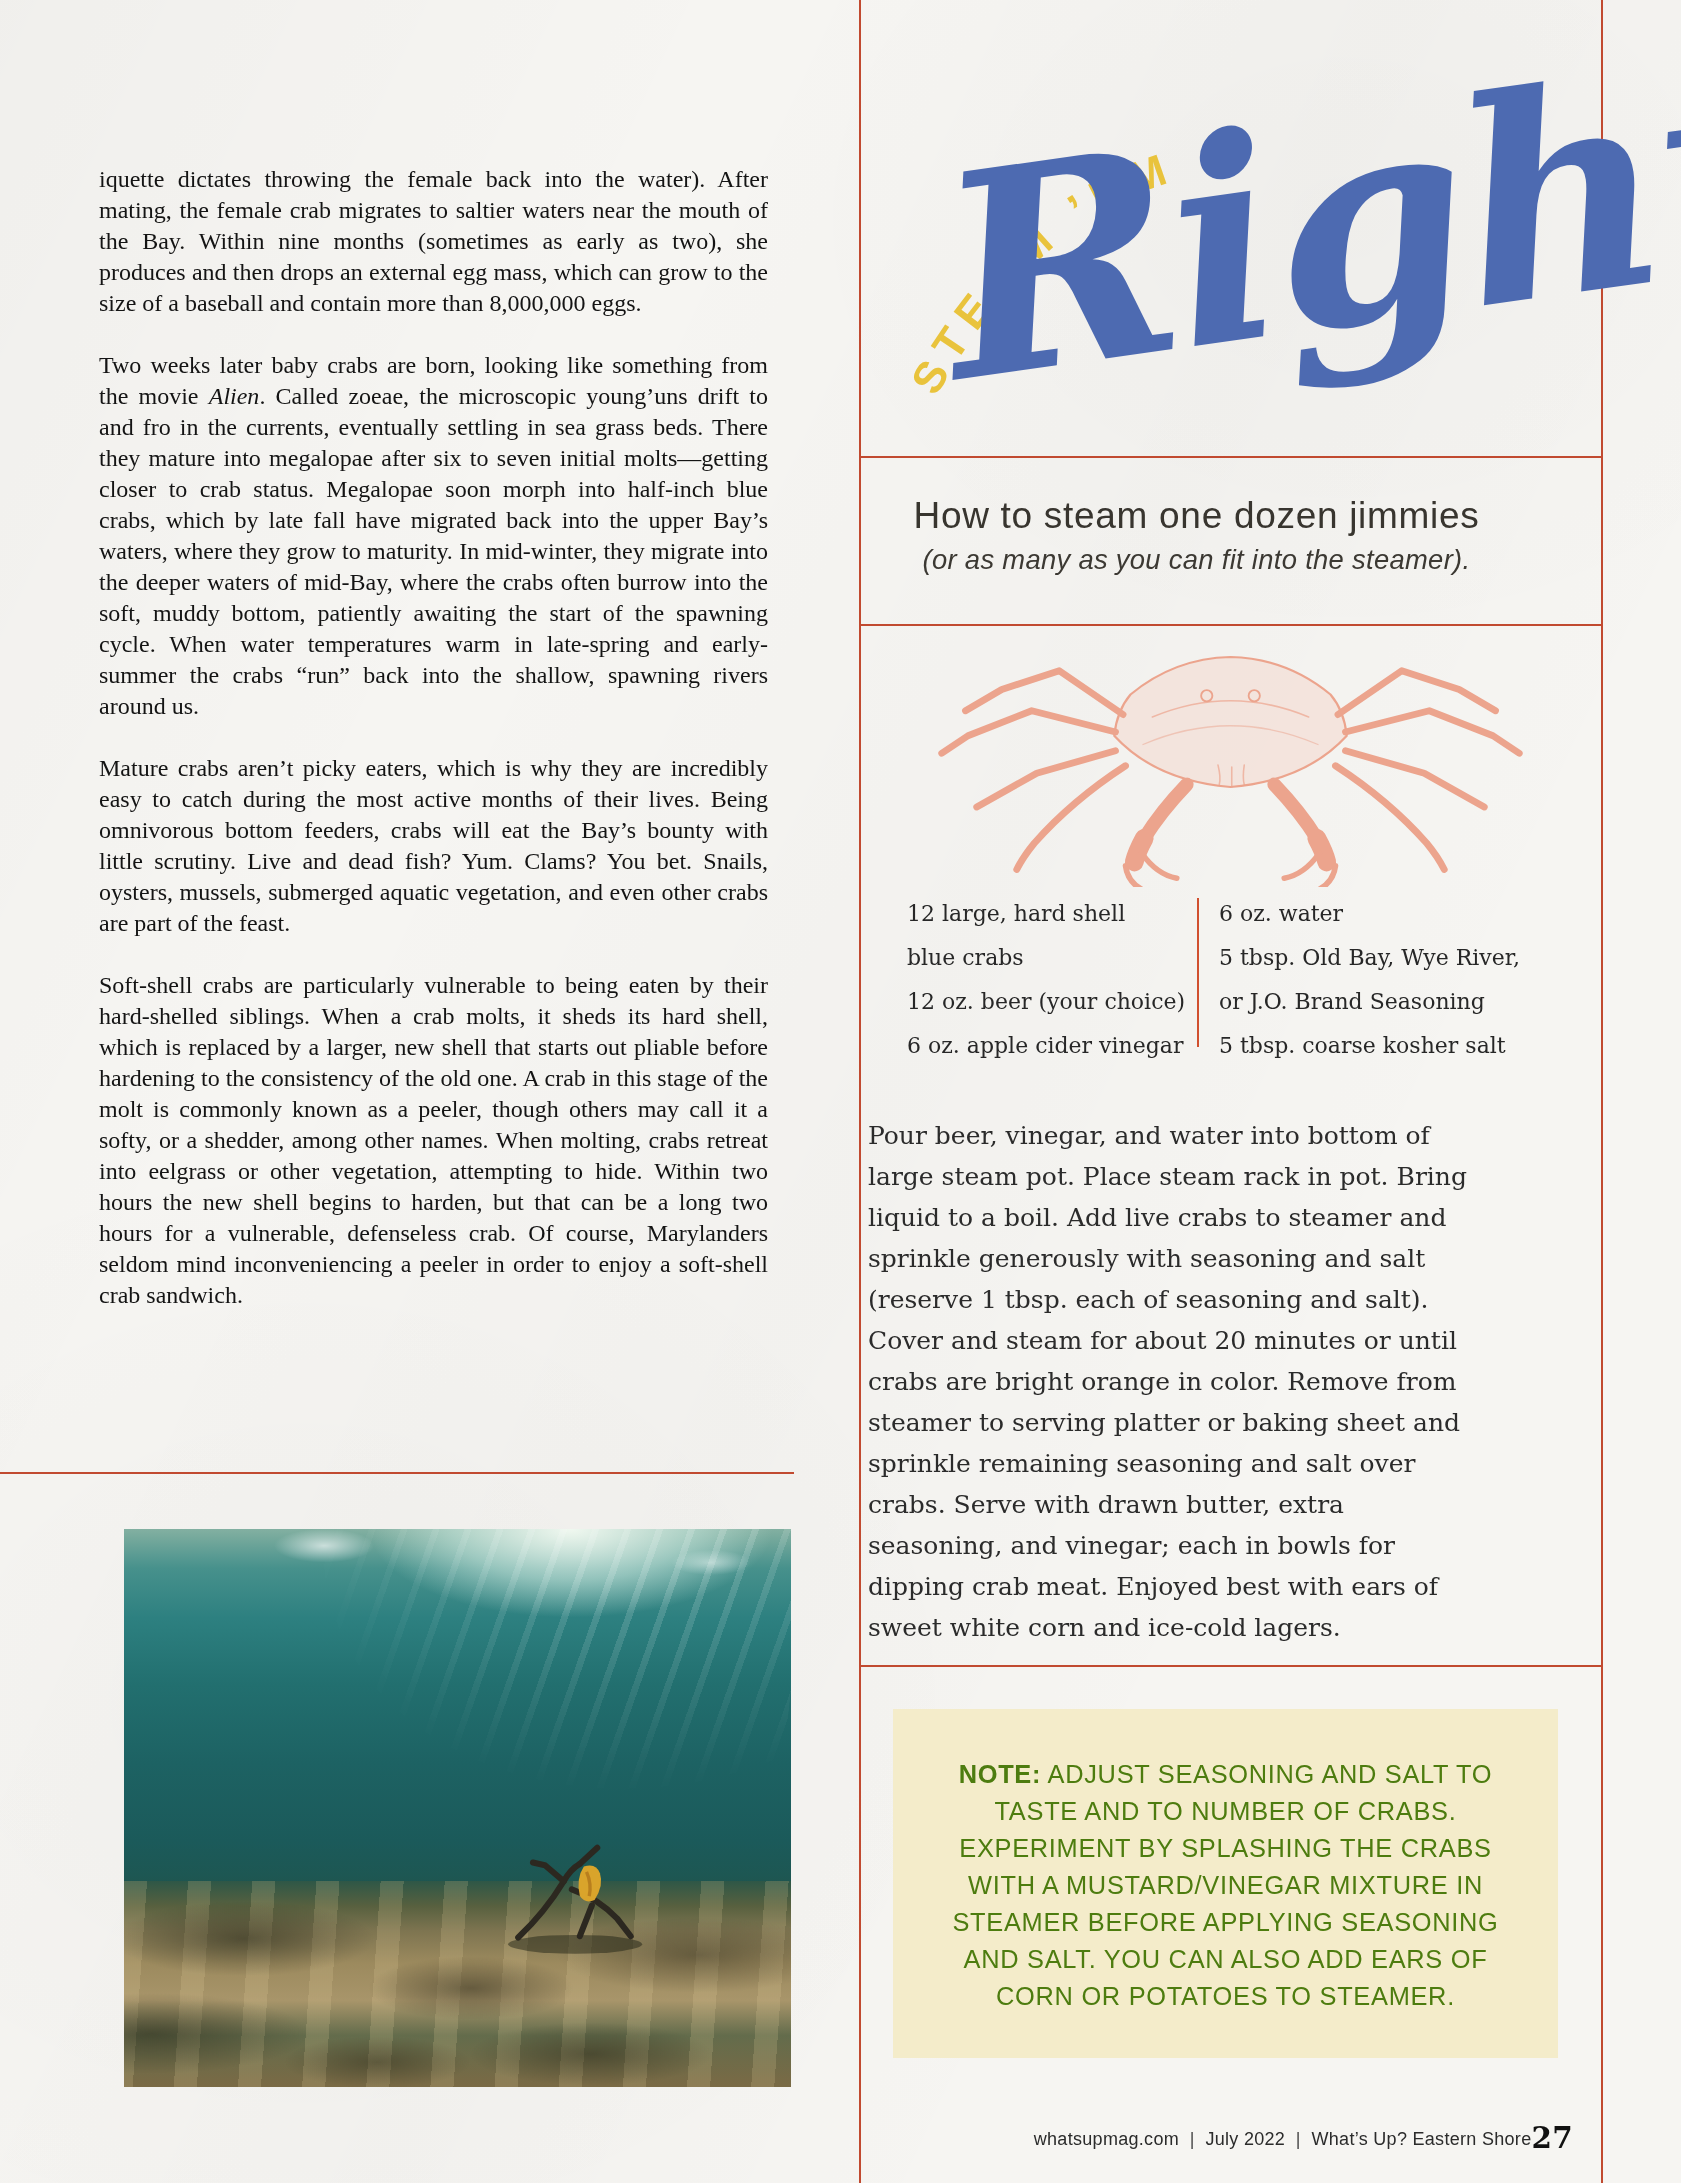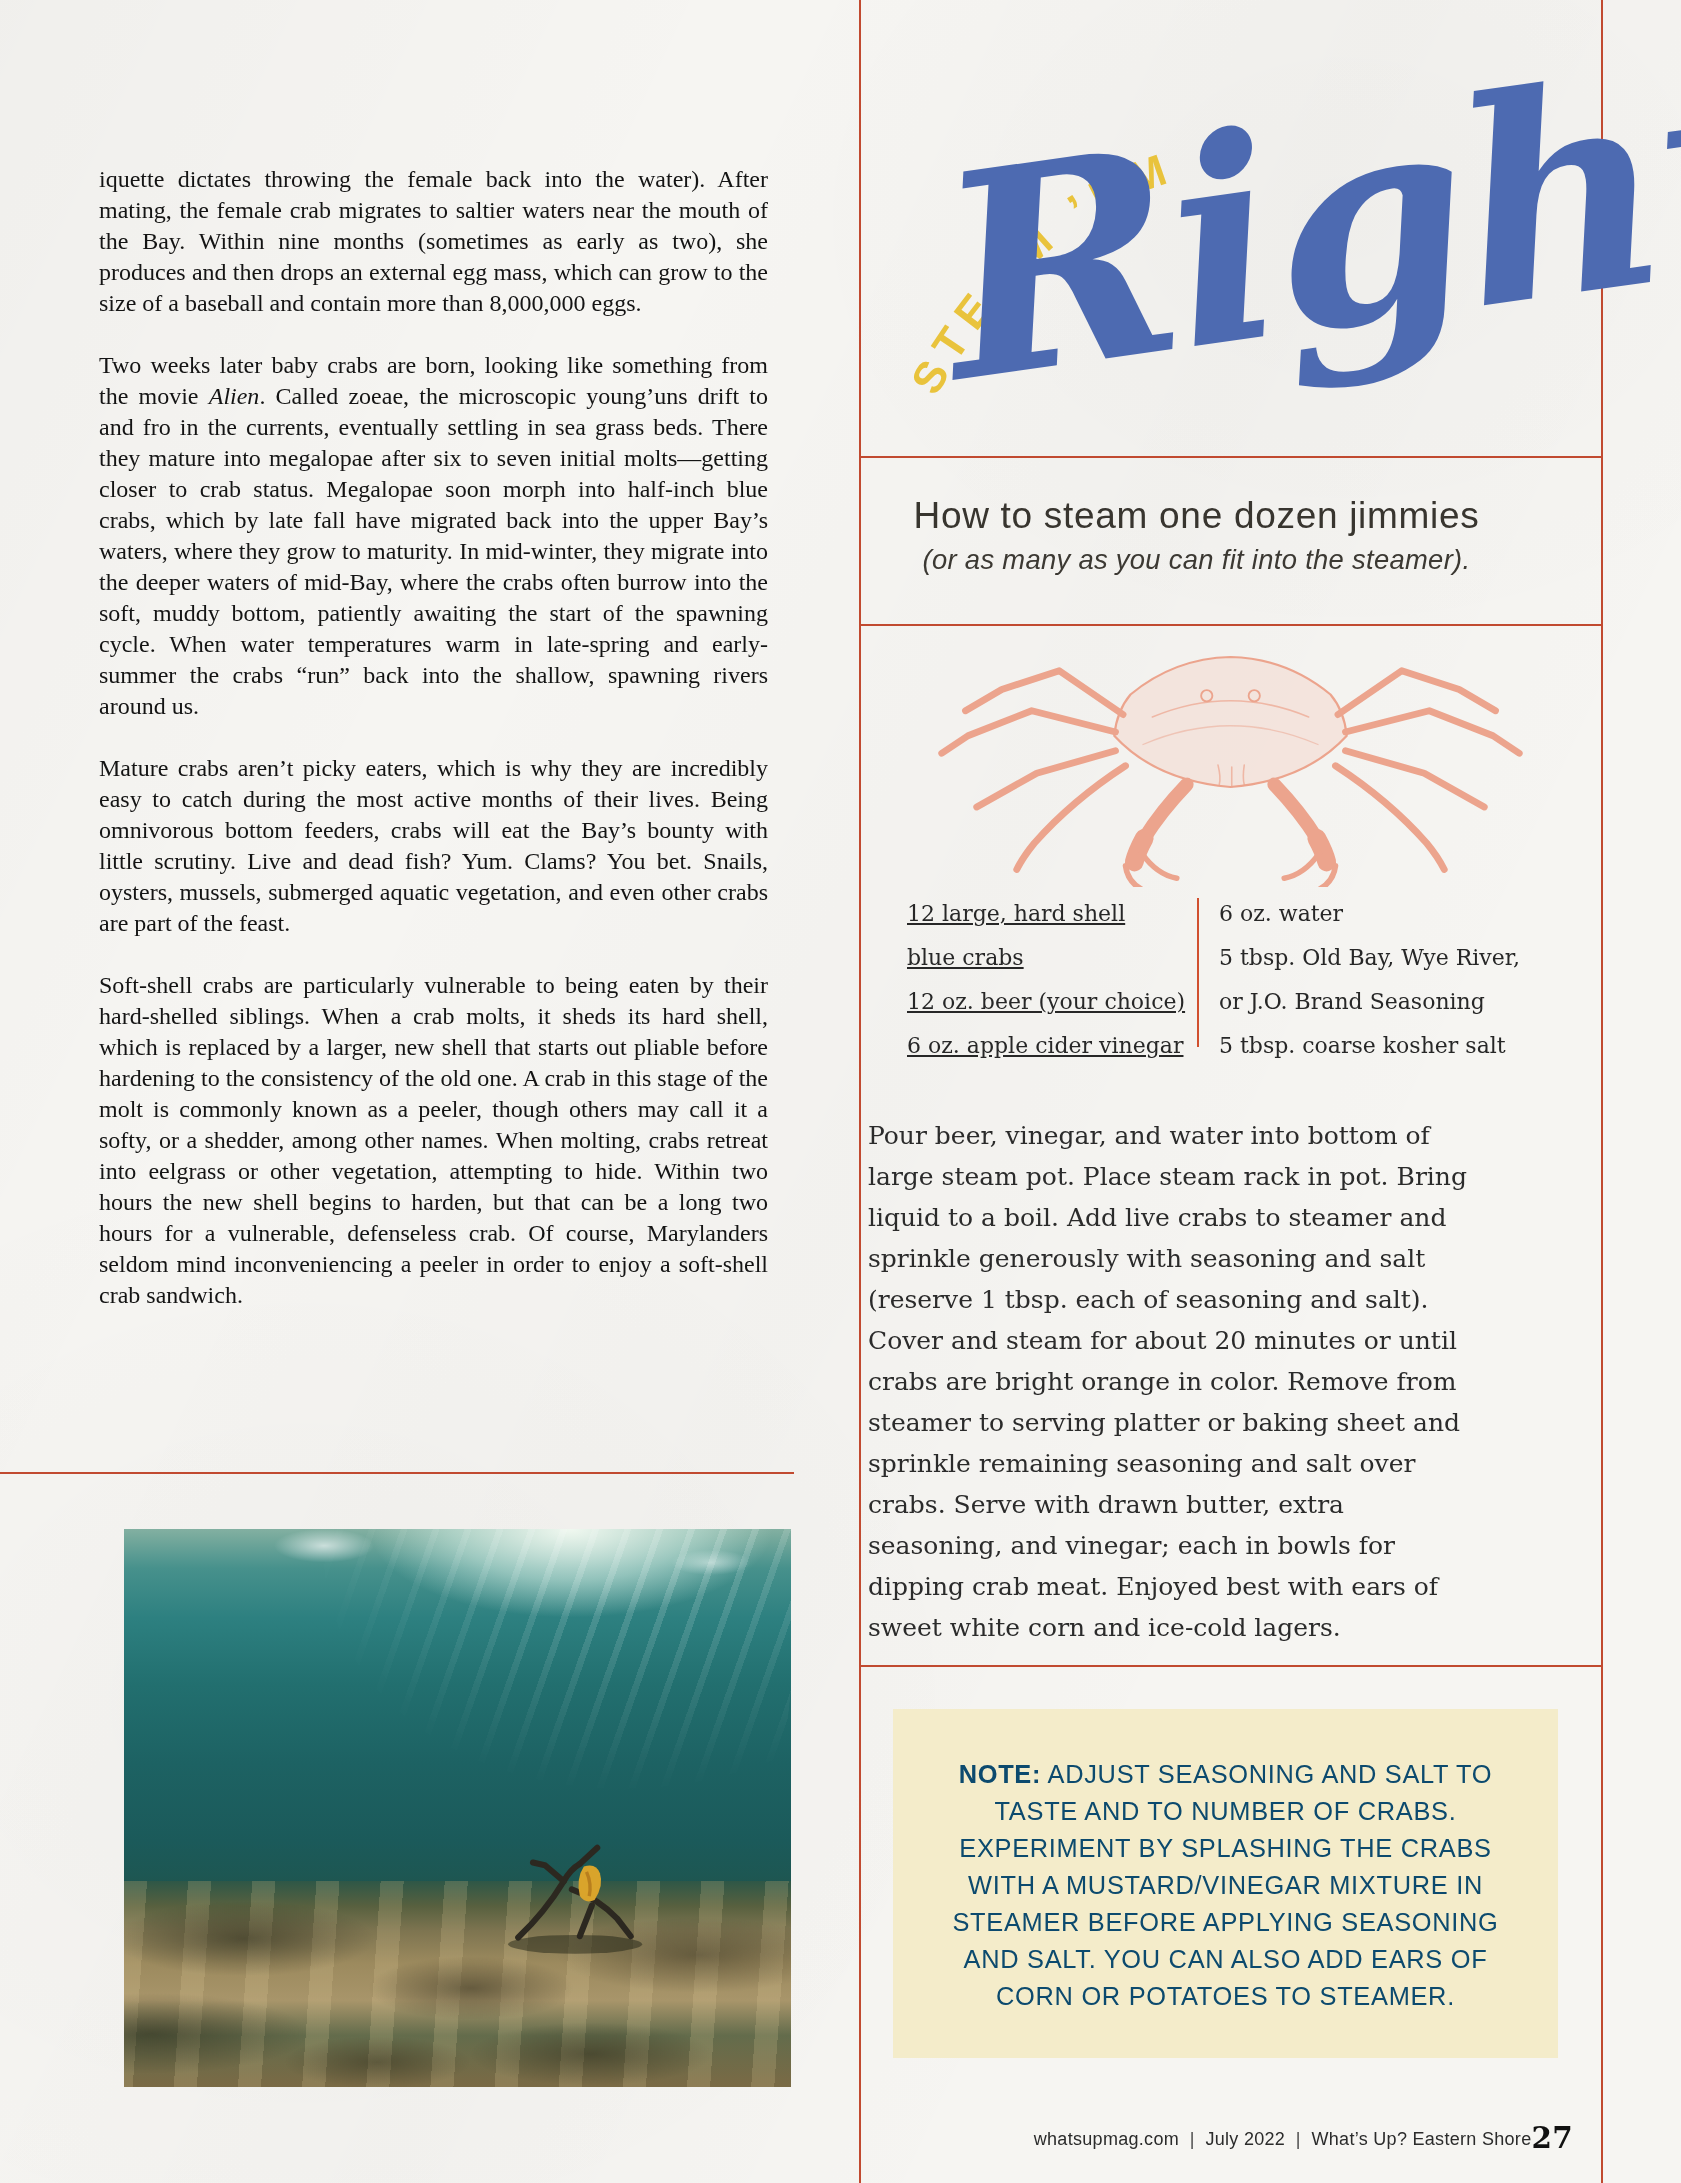--- a/index.html
+++ b/index.html
@@ -51,34 +51,34 @@
   .heading-block h1 { margin:0; font-size:37px; font-weight:500; letter-spacing:0.7px; }
   .heading-block .sub { margin-top:6.7px; font-size:27.4px; font-style:italic; letter-spacing:0.3px; color:#3c3933; }
   
   .crab-svg { position:absolute; left:904px; top:637px; width:653px; height:250px; }
   
   .ing-col {
     position:absolute; top:892px;
     font-family:"DejaVu Serif", serif; font-size:22px; color:#272727;
   }
   .ing-col .ing { line-height:44px; white-space:nowrap; }
-  .ing-left  { left:907px; width:288px;text-decoration:underline; }
+  .ing-left  { left:907px; width:288px; }
   .ing-right { left:1219px; width:348px; }
   .ing-divider { position:absolute; left:1197px; top:898px; width:2px; height:149px; background:#d1502f; }
   
   .recipe {
     position:absolute; left:868px; top:1115px; width:602px;
     font-family:"DejaVu Serif", serif; font-size:25px; line-height:41px; color:#2b2b2b;
   }
   
   .note-box {
     position:absolute; left:893px; top:1709px; width:665px; height:349px;
     background:#f4ecca; box-sizing:border-box; padding:47px 54px 0 54px;
     font-family:"Liberation Sans", sans-serif; font-size:25.4px; line-height:37px;
-    letter-spacing:0.7px; color:#0c4a6e; text-align:center;
+    letter-spacing:0.7px; color:#4d7c0f; text-align:center;
   }
   .note-box b { font-weight:700; }
   
   .footer {
     position:absolute; left:930px; top:2120px; width:643px; text-align:right;
     font-family:"Liberation Sans", sans-serif; font-size:18px; color:#2b2b2b; letter-spacing:0.3px;
     white-space:nowrap;
   }
   .footer .sep { padding:0 10.7px; color:#4a4a4a; }
   .footer .pageno {

